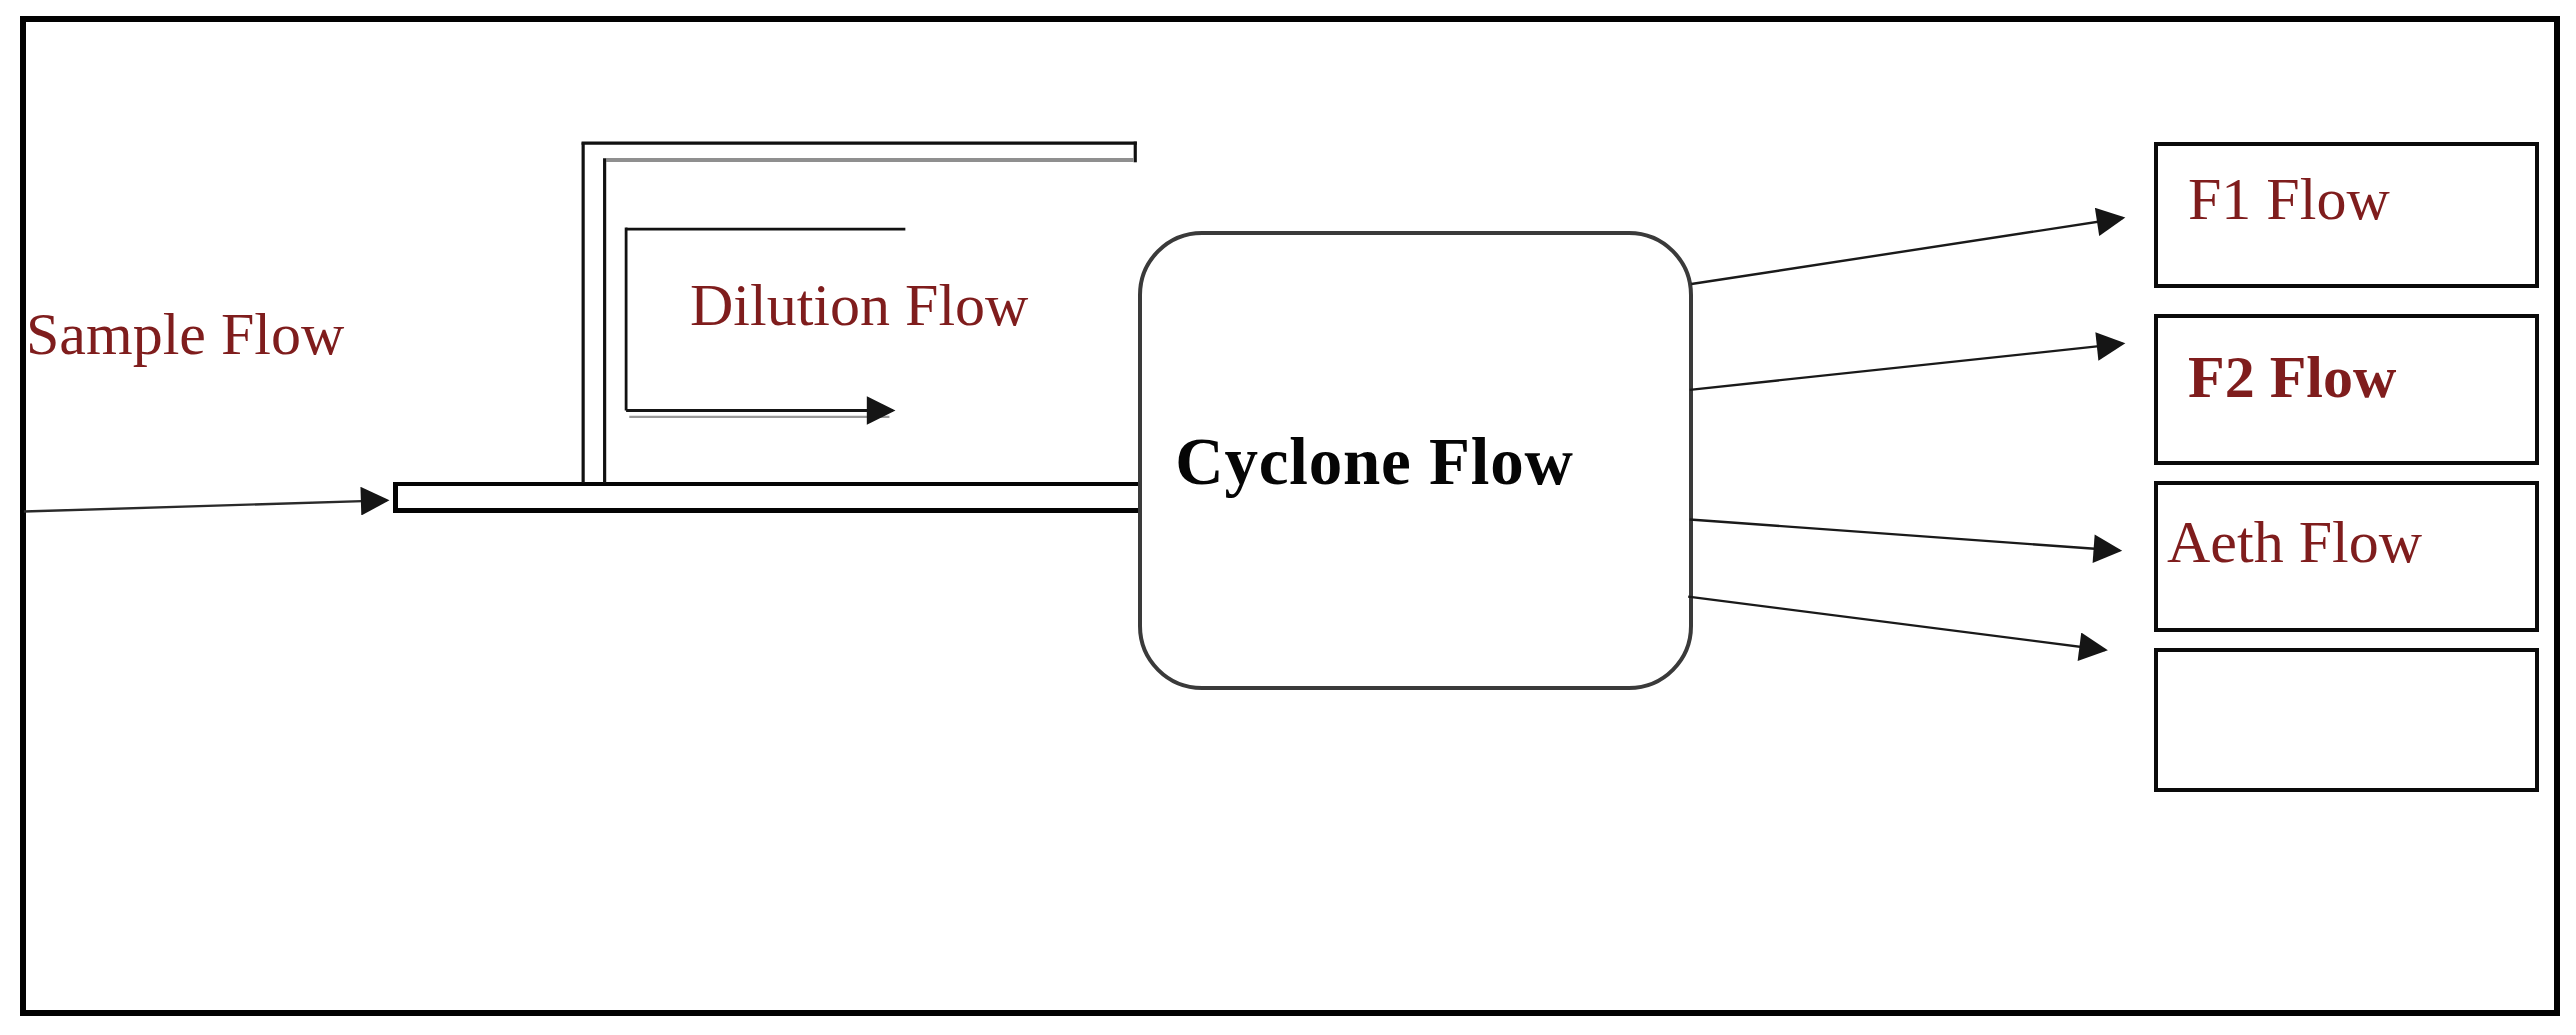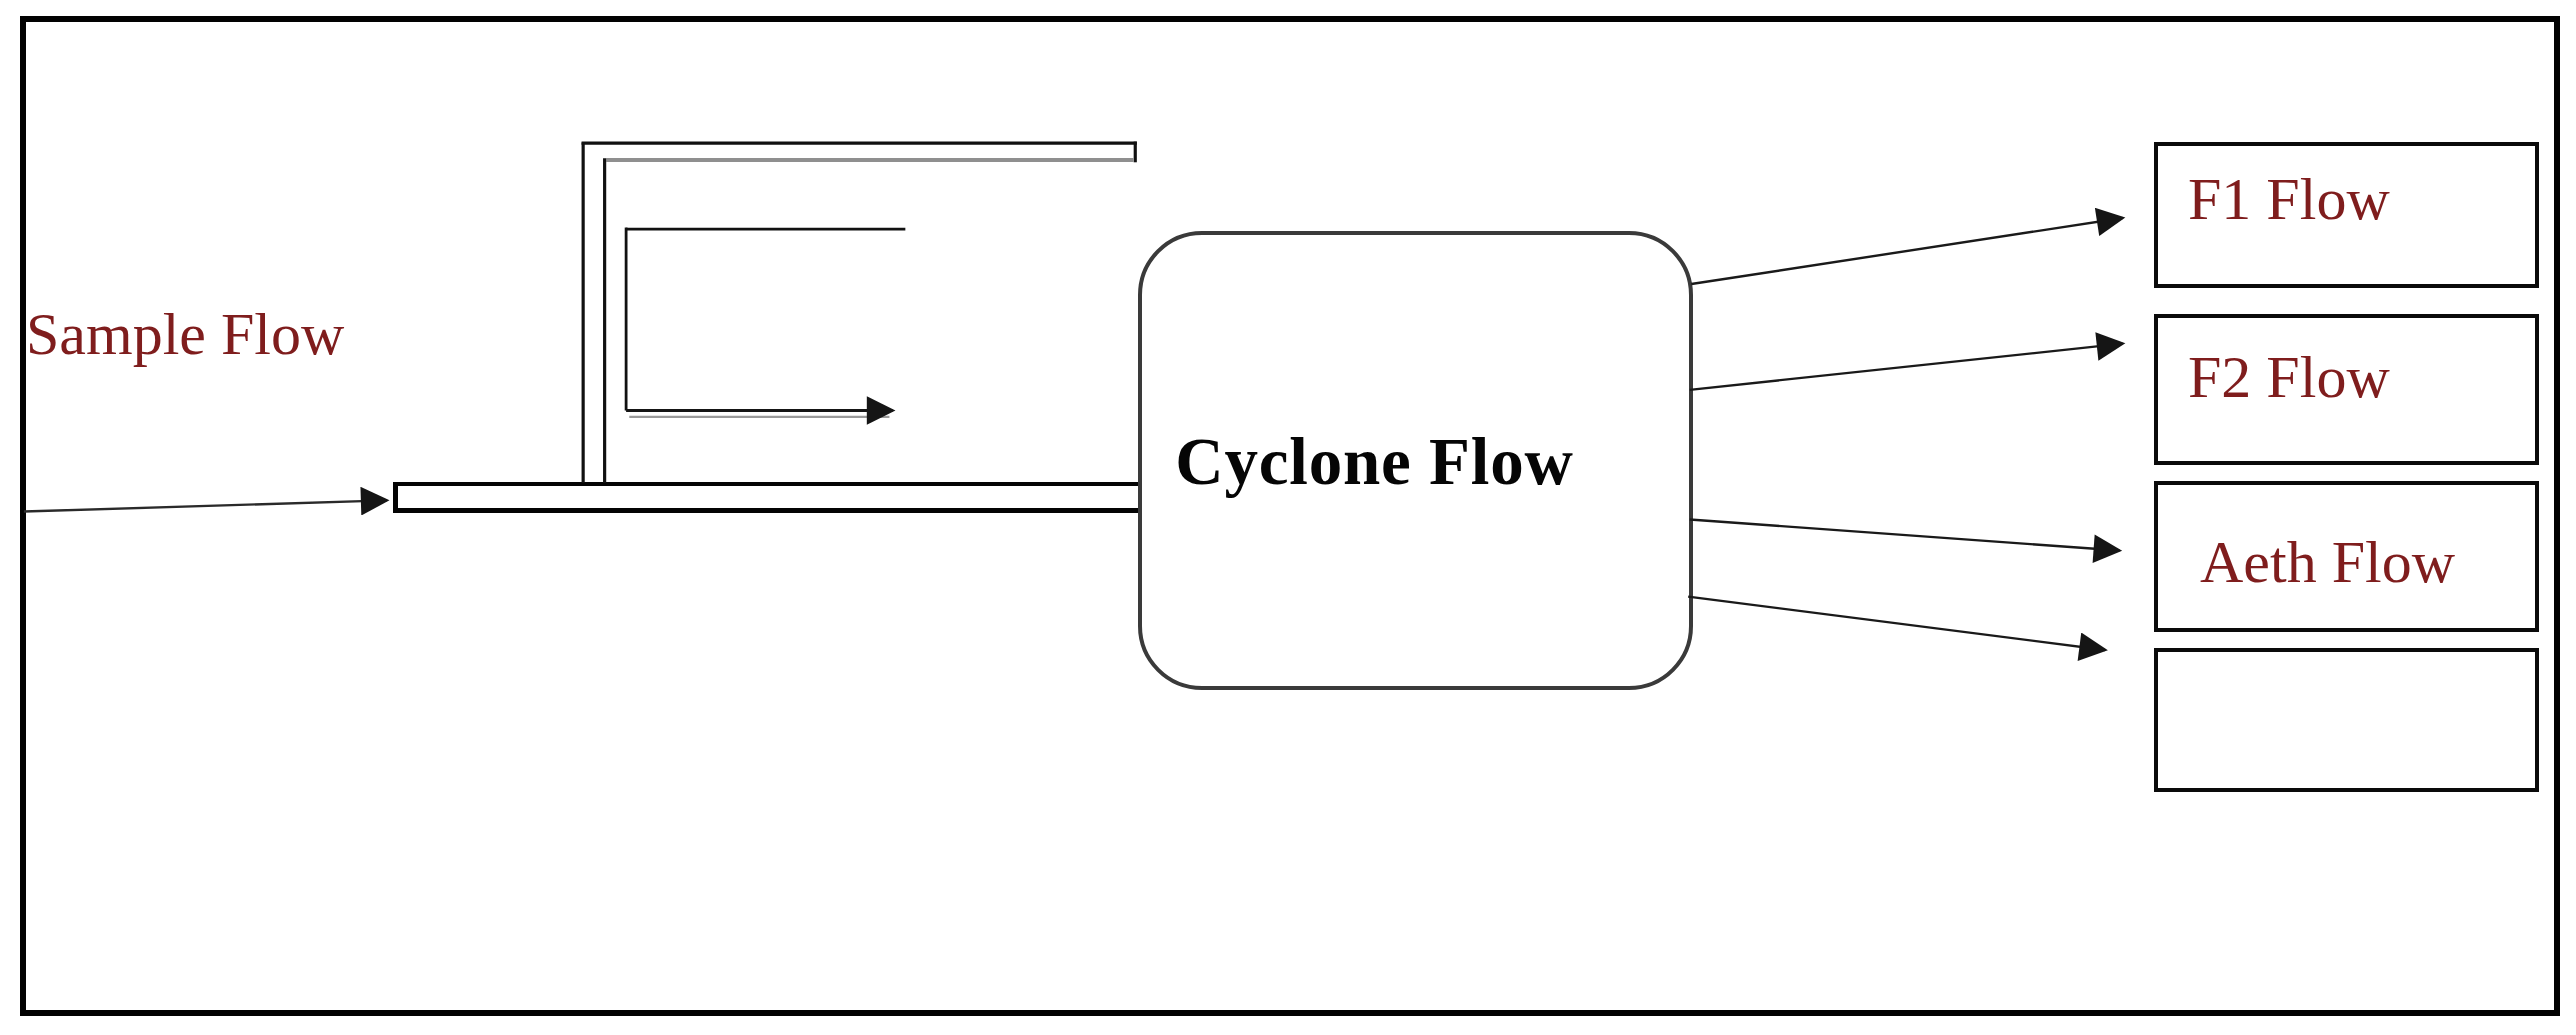--- a/index.html
+++ b/index.html
@@ -105,24 +105,25 @@
     <line x1="787" y1="516" x2="1122" y2="516" stroke="#151515" stroke-width="4" marker-end="url(#arrow)"></line>
 
     <line x1="2126" y1="357" x2="2668" y2="274" stroke="#1a1a1a" stroke-width="3" marker-end="url(#arrow)"></line>
     <line x1="2124" y1="490" x2="2668" y2="432" stroke="#1a1a1a" stroke-width="3" marker-end="url(#arrow)"></line>
     <line x1="2124" y1="653" x2="2664" y2="692" stroke="#1a1a1a" stroke-width="3" marker-end="url(#arrow)"></line>
     <line x1="2122" y1="750" x2="2646" y2="817" stroke="#1a1a1a" stroke-width="3" marker-end="url(#arrow)"></line>
   </svg>
 
   <div class="label" style="left:26px;top:304px;">Sample Flow</div>
 
+  <div class="label" style="left:690px;top:275px;">Dilution Flow</div>
 
   <div class="cyclone-label">Cyclone Flow</div>
 
   <div class="label" style="left:2188px;top:169px;">F1 Flow</div>
 
-  <div class="label" style="left:2188px;top:347px;">F2 Flow</div>
+  <div class="label" style="left:2188px;top:347px;font-weight:bold;">F2 Flow</div>
 
-  <div class="label" style="left:2167px;top:532px;margin-left:33px;">Aeth Flow</div>
+  <div class="label" style="left:2167px;top:512px;">Aeth Flow</div>
 
 
 </div>
 
 
 </body></html>

